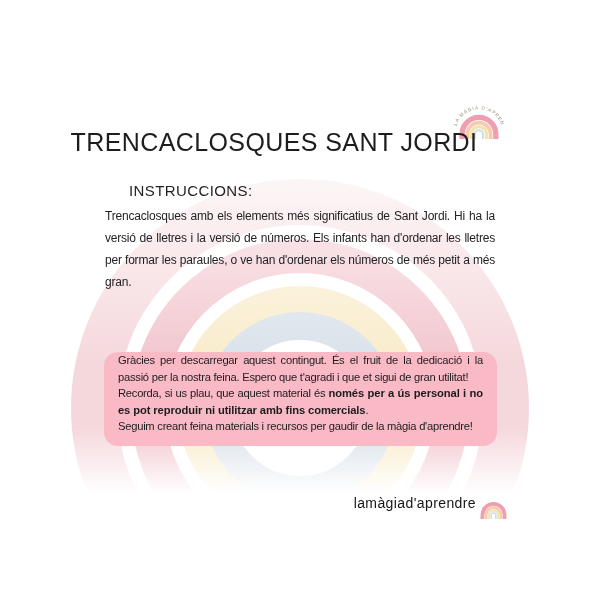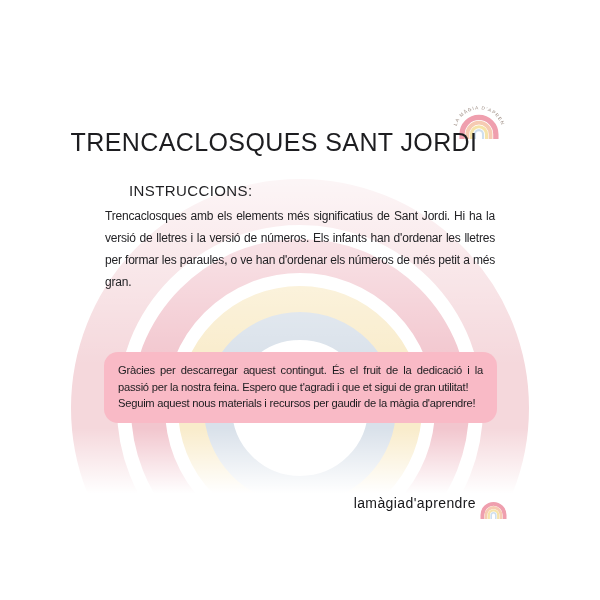--- a/index.html
+++ b/index.html
@@ -43,21 +43,21 @@
     font-size:15px;letter-spacing:.4px;color:#1f1f22;margin-left:24px;
   }
   .instructions-body{
     position:absolute;left:105px;top:205px;width:390px;
     font-size:12px;line-height:22px;letter-spacing:-.2px;
     text-align:justify;color:#232326;
   }
 
   .notice-box{
     position:absolute;left:104px;top:352px;width:365px;
-    padding:10px 14px 11px 14px;
+    padding:0 14px 11px 14px;
     background:#f9bac6;
     border-radius:14px;
     font-size:11.2px;line-height:16.5px;letter-spacing:-.25px;
     text-align:justify;color:#1c1c1f;
   }
   .notice-box p{margin:0;}
   .notice-box .bold{font-weight:bold;letter-spacing:-.1px;}
 
   .footer{
     position:absolute;top:487px;right:93px;height:32px;
@@ -101,21 +101,22 @@
       </g>
     </svg>
 
     <div class="title">TRENCACLOSQUES SANT JORDI</div>
 
     <div class="instructions-heading">INSTRUCCIONS:</div>
     <div class="instructions-body">Trencaclosques amb els elements més significatius de Sant Jordi. Hi ha la versió de lletres i la versió de números. Els infants han d'ordenar les lletres per formar les paraules, o ve han d'ordenar els números de més petit a més gran.</div>
 
     <div class="notice-box">
       <p>Gràcies per descarregar aquest contingut. És el fruit de la dedicació i la passió per la nostra feina. Espero que t'agradi i que et sigui de gran utilitat!</p>
-      <p>Seguim aquest nous materials i recursos per gaudir de la màgia d'aprendre!</p>
+      <p><span>Recorda, si us plau, que aquest material és </span><span class="bold">només per a ús personal i no es pot reproduir ni utilitzar amb fins comercials</span><span>.</span></p>
+      <p>Seguim creant feina materials i recursos per gaudir de la màgia d'aprendre!</p>
     </div>
 
     <div class="footer">
       <span class="footer-brand">lamàgiad'aprendre</span>
       <svg class="footer-icon" viewBox="0 0 27 30" aria-hidden="true">
         <g fill="none">
           <path d="M 2.4 29 V 25 A 11.1 11.1 0 0 1 24.6 25 V 29" stroke="#ef9fae" stroke-width="3.8"></path>
           <path d="M 6 29 V 25 A 7.5 7.5 0 0 1 21 25 V 29" stroke="#f6cbb2" stroke-width="2.8"></path>
           <path d="M 8.8 29 V 25 A 4.7 4.7 0 0 1 18.2 25 V 29" stroke="#f6e3a8" stroke-width="2.2"></path>
           <path d="M 11.2 29 V 25 A 2.3 2.3 0 0 1 15.8 25 V 29" stroke="#cfdfee" stroke-width="1.6"></path>

